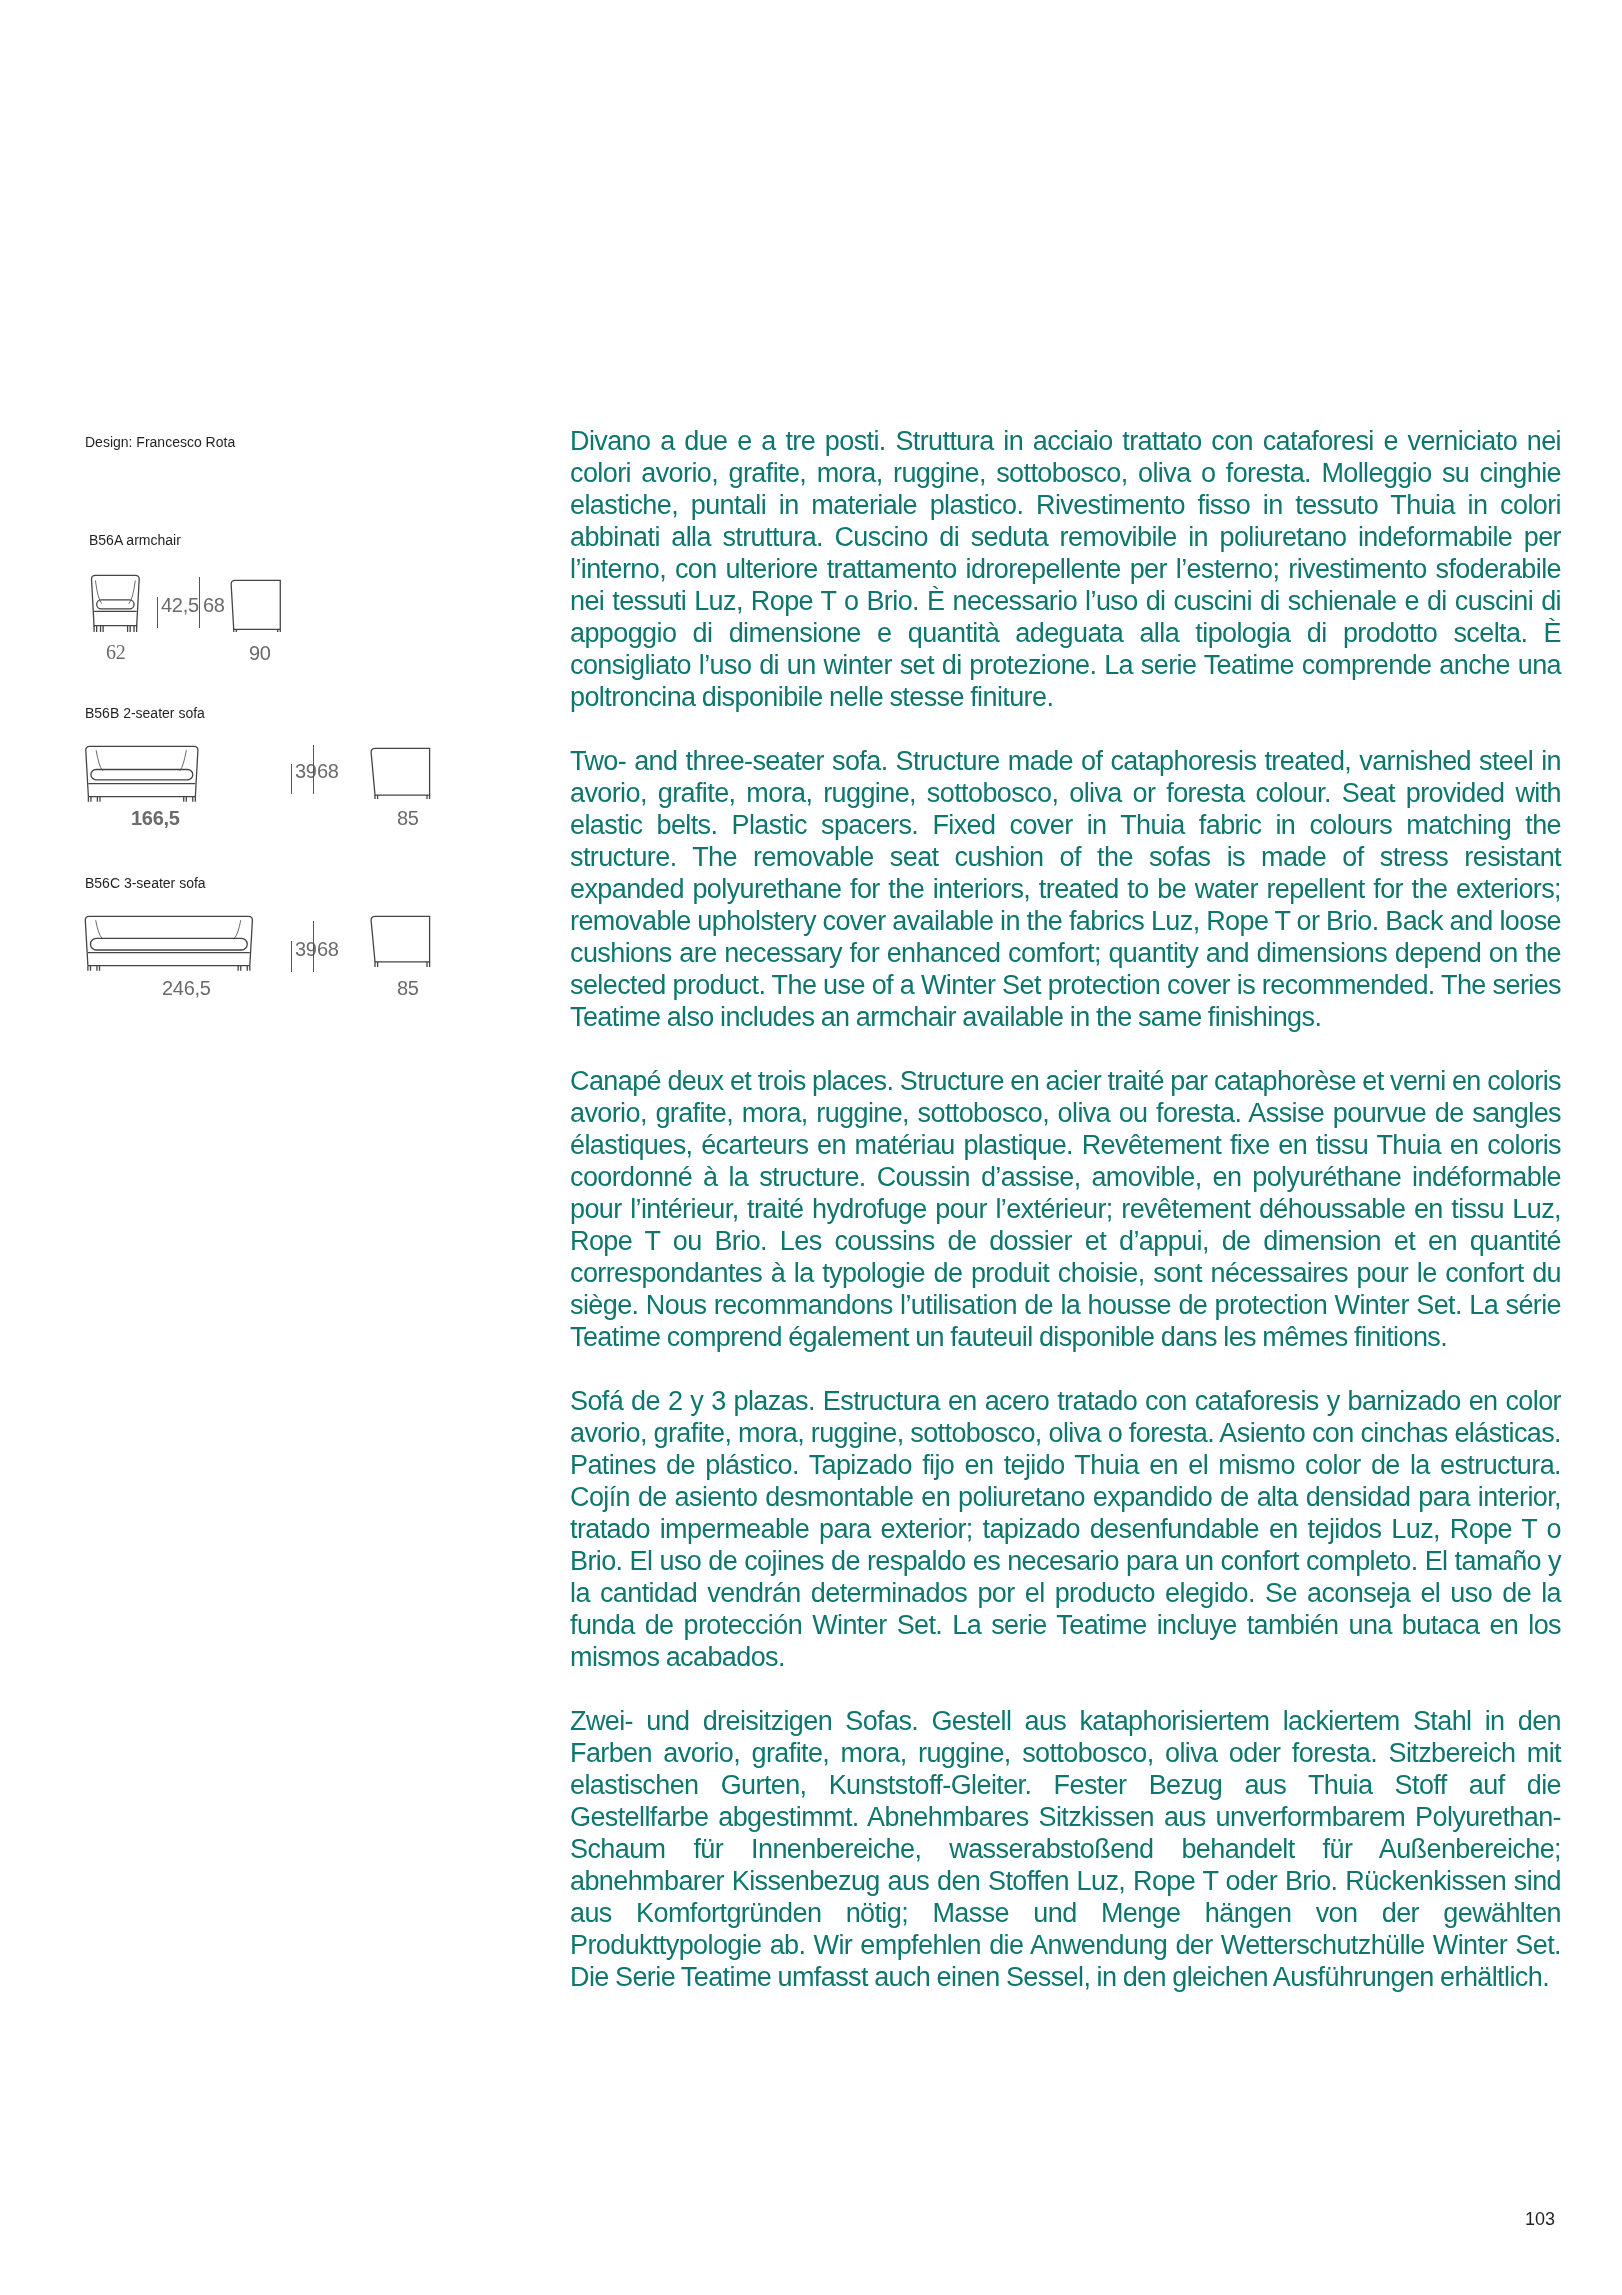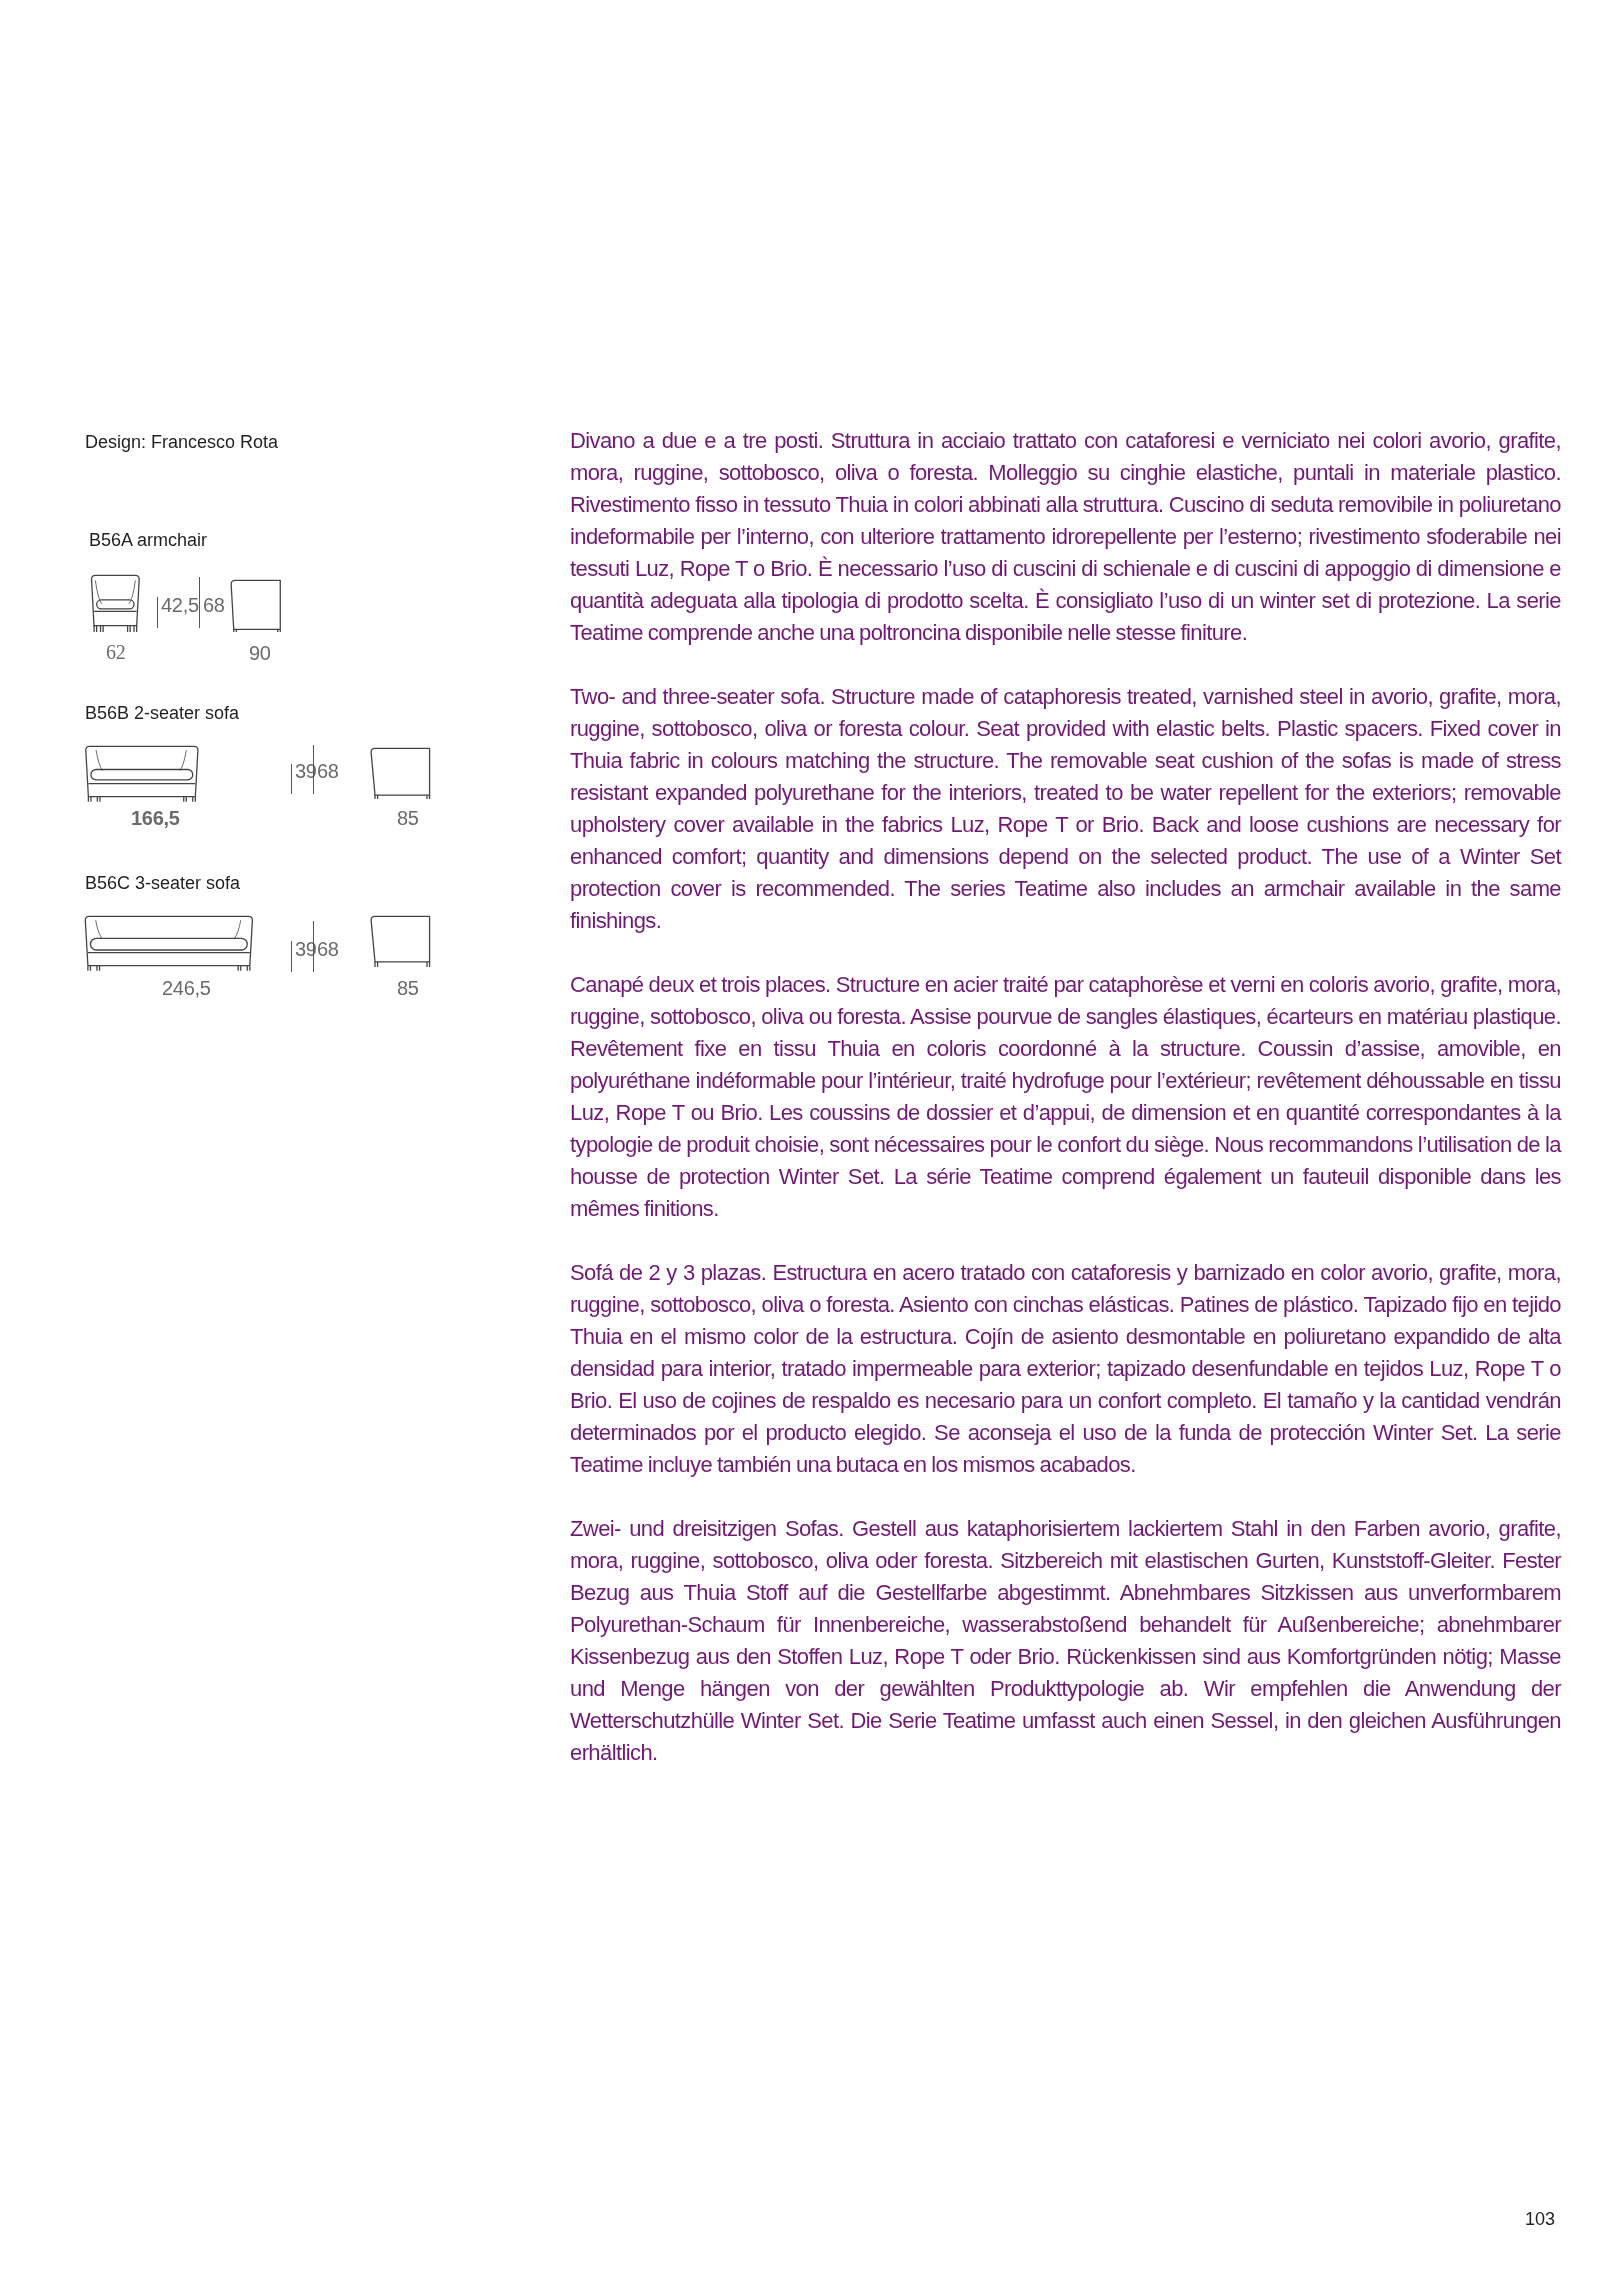--- a/index.html
+++ b/index.html
@@ -1,24 +1,24 @@
 <!DOCTYPE html>
 <html style="font-size:10.4px"><head>
 <meta charset="utf-8">
 <style>
   html, body { margin: 0; padding: 0; background: #ffffff; }
   body { width: 1622px; height: 2295px; position: relative; overflow: hidden;
          font-family: "Liberation Sans", sans-serif; color: #231f20; }
   .abs { position: absolute; }
-  .left-label { font-size: 18px; line-height: 22px; color: #231f20; white-space: nowrap; }
+  .left-label { font-size: 14px; line-height: 22px; color: #231f20; white-space: nowrap; }
   .dim { font-size: 20px; color: #6b6b6b; font-family: "Liberation Sans", sans-serif; letter-spacing: -0.3px; }
   .dim-line { position: absolute; width: 1.3px; background: #555; }
   .body-col { position: absolute; left: 570px; top: 425px; width: 991px; }
-  .para { font-size: 22px; line-height: 32px; text-align: justify; letter-spacing: -0.6px;
-          word-spacing: -0.6px; color: #701a75; margin: 0 0 32px 0; font-stretch: condensed; }
+  .para { font-size: 27px; line-height: 32px; text-align: justify; letter-spacing: -0.6px;
+          word-spacing: -0.6px; color: #0f766e; margin: 0 0 32px 0; font-stretch: condensed; }
   .page-number { position: absolute; right: 67px; top: 2209px; font-size: 18px; color: #231f20; }
   svg { position: absolute; overflow: visible; }
   svg .ln { fill: none; stroke: #444; stroke-width: 2; }
   svg .lt { fill: none; stroke: #666; stroke-width: 1.5; }
 </style>
 </head>
 <body>
 
 <div class="abs left-label" style="left:85px; top:431px;">Design: Francesco Rota</div>
 

